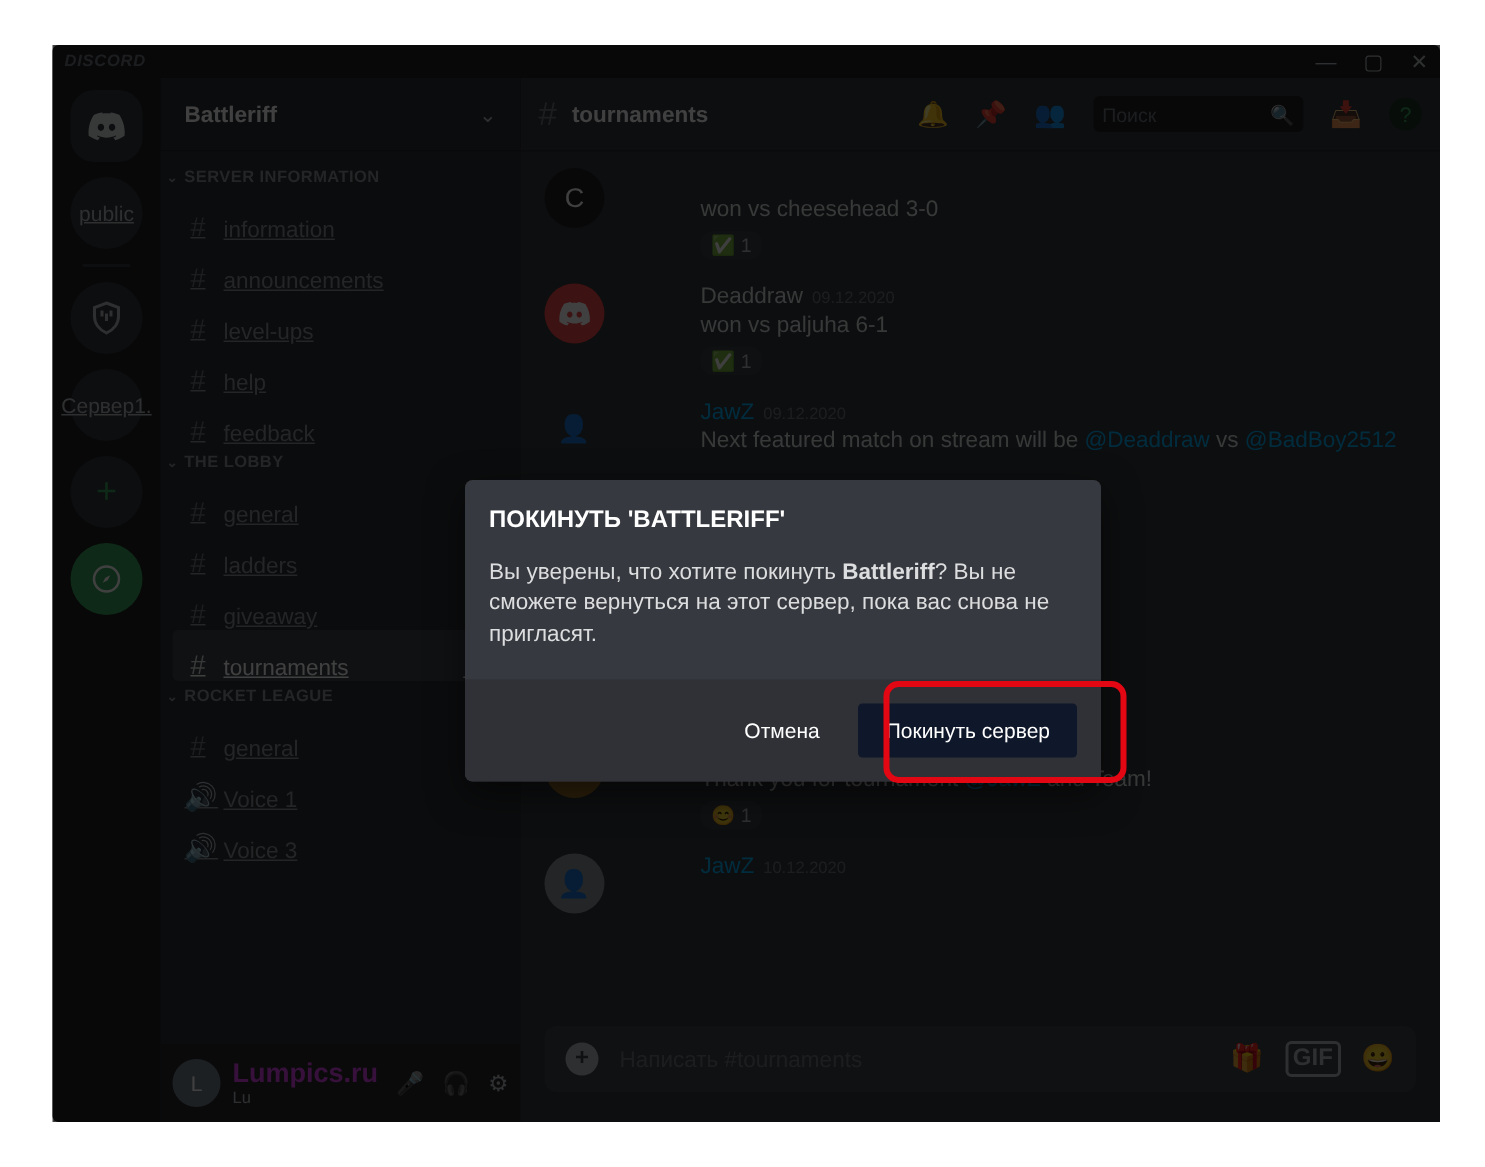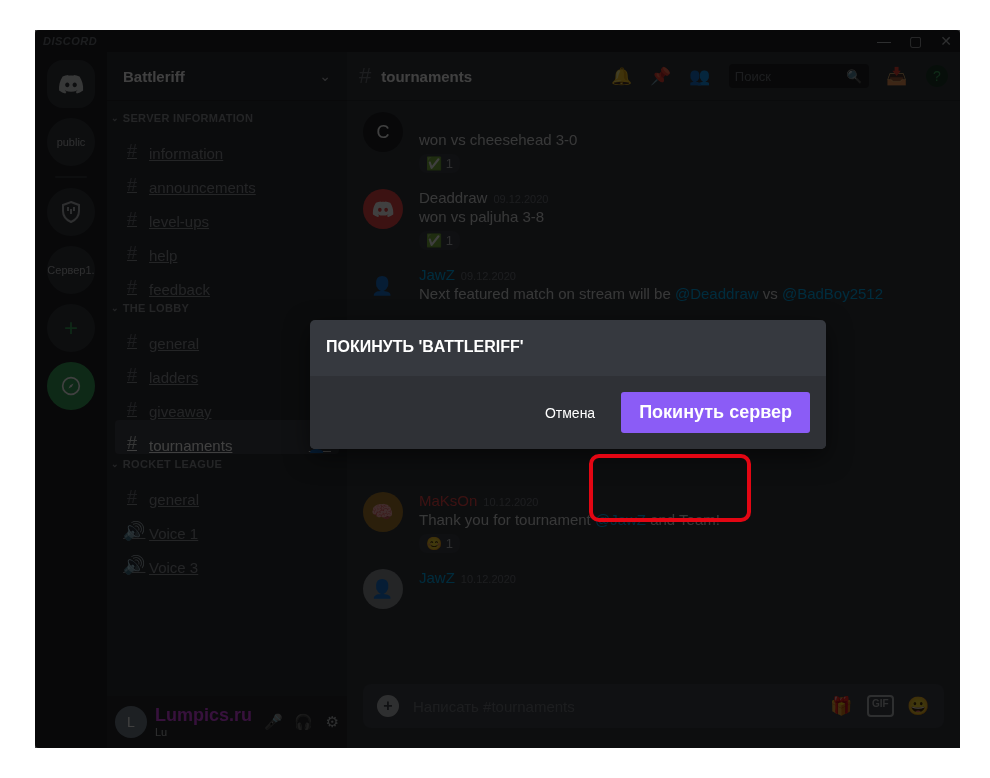--- a/index.html
+++ b/index.html
@@ -8,21 +8,21 @@
 .titlebar { height: 22px; display: flex; align-items: center; padding: 0 8px; }
 .titlebar-logo { color: #72767d; font-size: 11px; font-weight: 800; letter-spacing: 0.5px; font-style: italic; }
 .title-ctrl { margin-left: auto; display: flex; gap: 18px; color: #b9bbbe; font-size: 14px; }
 .title-ctrl span { cursor: pointer; }
 
 .main { display: flex; height: calc(100% - 22px); }
 
 .servers-col { width: 72px; display: flex; flex-direction: column; align-items: center; padding-top: 8px; gap: 10px; }
 .server-pill { width: 48px; height: 48px; border-radius: 50%; background: #36393f; display: flex; align-items: center; justify-content: center; color: #dcddde; font-size: 18px; }
 .server-pill.selected { border-radius: 16px; }
-.server-pill.small-label { font-size: 11px; color: #b9bbbe; }
+.server-pill.small-label { font-size: 14px; color: #b9bbbe; text-decoration: underline; }
 .server-pill.add { color: #3ba55d; font-size: 24px; }
 .server-pill.explore { background: #3ba55d; color: #fff; }
 .server-sep { width: 32px; height: 2px; background: #36393f; border-radius: 1px; }
 
 .channels-col { width: 240px; background: #2f3136; display: flex; flex-direction: column; }
 .server-header { height: 48px; display: flex; align-items: center; padding: 0 16px; justify-content: space-between; box-shadow: 0 1px 0 rgba(0,0,0,.2); }
 .server-name { color: #fff; font-weight: 600; font-size: 15px; }
 .chev { color: #b9bbbe; font-size: 14px; }
 .channel-scroll { flex: 1; overflow: hidden; padding-top: 8px; }
 .cat { display: flex; align-items: center; gap: 4px; padding: 4px 8px 4px 4px; color: #8e9297; font-size: 11px; font-weight: 600; letter-spacing: .3px; text-transform: uppercase; cursor: pointer; }
@@ -43,44 +43,44 @@
 .chat-col { flex: 1; background: #36393f; display: flex; flex-direction: column; }
 .chat-header { height: 48px; display: flex; align-items: center; padding: 0 12px; gap: 10px; box-shadow: 0 1px 0 rgba(0,0,0,.2); }
 .chat-title-hash { color: #72767d; font-size: 22px; }
 .chat-title { color: #fff; font-weight: 600; font-size: 15px; }
 .hdr-icons { margin-left: auto; display: flex; align-items: center; gap: 18px; color: #b9bbbe; font-size: 17px; }
 .search-box { background: #202225; border-radius: 4px; height: 24px; width: 140px; display: flex; align-items: center; padding: 0 6px; color: #72767d; font-size: 13px; justify-content: space-between; }
 
 .messages { flex: 1; overflow: hidden; padding: 8px 16px 0; }
 .msg { display: flex; gap: 16px; padding: 4px 0 12px; }
 .msg .ava { width: 40px; height: 40px; border-radius: 50%; flex-shrink: 0; display:flex;align-items:center;justify-content:center;color:#fff;font-size:18px;}
-.msg .body { flex: 1; font-size: 15px; }
+.msg .body { flex: 1; font-size: 15px; margin-left: 48px; }
 .msg .author { font-weight: 500; text-align: right; }
 .msg .ts { color: #72767d; font-size: 11px; margin-left: 6px; }
 .msg .text { color: #dcddde; margin-top: 2px; }
 .reaction { display: inline-flex; align-items: center; gap: 5px; background: rgba(79,84,92,.3); border-radius: 8px; padding: 2px 7px; margin-top: 6px; font-size: 13px; color:#b9bbbe;}
 .mention { color: #00aff4; }
 
 .input-row { padding: 0 16px 20px; }
 .input-box { background: #40444b; border-radius: 8px; height: 44px; display: flex; align-items: center; padding: 0 14px; gap: 14px; color: #72767d; }
 .input-plus { width: 22px; height: 22px; border-radius: 50%; background: #b9bbbe; color: #40444b; display: flex; align-items: center; justify-content: center; font-size: 16px; font-weight: bold; }
 .input-ph { flex: 1; font-size: 15px; }
 .input-icons { display: flex; gap: 14px; color: #b9bbbe; font-size: 18px; }
-.gif-badge { font-size: 10px; font-weight: 800; border: 2px solid #b9bbbe; border-radius: 4px; padding: 1px 3px; }
+.gif-badge { font-size: 16px; font-weight: 800; border: 2px solid #b9bbbe; border-radius: 4px; padding: 1px 3px; }
 
 .dim-overlay { position: absolute; inset: 0; background: rgba(0,0,0,0.75); }
 
-.modal { position: absolute; left: 275px; top: 290px; width: 516px; background: #36393f; border-radius: 5px; overflow: hidden; box-shadow: 0 8px 24px rgba(0,0,0,.5); }
+.modal { position: absolute; left: 275px; top: 290px; width: 424px; background: #36393f; border-radius: 5px; overflow: hidden; box-shadow: 0 8px 24px rgba(0,0,0,.5); }
 .modal-body { padding: 18px 16px 20px; }
 .modal-title { color: #fff; font-size: 16px; font-weight: 700; text-transform: uppercase; }
 .modal-text { color: #dcddde; font-size: 15px; line-height: 1.35; margin-top: 16px; }
 .modal-text b { font-weight: 600; }
 .modal-footer { background: #2f3136; padding: 16px; display: flex; justify-content: flex-end; align-items: center; gap: 14px; }
 .btn-cancel { color: #fff; font-size: 14px; cursor: pointer; padding: 10px 12px; }
-.btn-leave { background: #8b5cf6; color: #fff; font-size: 18px; font-weight: 700; padding: 10px 18px; border-radius: 3px; cursor: pointer; border: none; }
+.btn-leave { background: #0f172a; color: #fff; font-size: 14px; font-weight: 400; padding: 10px 18px; border-radius: 3px; cursor: pointer; border: none; }
 
 .highlight-box { position: absolute; left: 554px; top: 424px; width: 162px; height: 68px; border: 4px solid #e30613; border-radius: 10px; pointer-events: none; }
 
 svg { display: block; }
 </style>
 </head>
 <body>
 
 <div class="app-frame">
   <div class="titlebar">
@@ -218,21 +218,21 @@
           <div class="msg">
             <div class="ava" style="background:#202225">C</div>
             <div class="body"><div><span class="author" style="color:#dcddde"></span><span class="ts"></span></div><div class="text">won vs cheesehead 3-0</div><span class="reaction">✅ 1</span></div>
           </div>
           <div class="msg">
             <div class="ava" style="background:#f04747">
               <svg width="22" height="16" viewBox="0 0 28 20">
                 <path fill="#fff" d="M23 2c-2-1-4-1.5-6-1.7l-.4.8c-1.7-.3-3.5-.3-5.2 0L11 0.3C9 .5 7 1 5 2 1.7 7 .8 12 1.2 17c2.3 1.7 4.5 2.7 6.7 3.3l1.3-2c-.7-.3-1.4-.6-2-1 .2-.1.3-.3.5-.4 4.2 2 8.7 2 12.8 0 .2.1.3.3.5.4-.7.4-1.3.7-2 1l1.3 2c2.2-.6 4.4-1.6 6.7-3.3.5-5.7-1-10.6-3.8-15zM10 13.5c-1.3 0-2.3-1.2-2.3-2.6S8.7 8.3 10 8.3s2.3 1.2 2.3 2.6-1 2.6-2.3 2.6zm8 0c-1.3 0-2.3-1.2-2.3-2.6s1-2.6 2.3-2.6 2.3 1.2 2.3 2.6-1 2.6-2.3 2.6z"></path>
               </svg>
             </div>
-            <div class="body"><div><span class="author" style="color:#dcddde">Deaddraw</span><span class="ts">09.12.2020</span></div><div class="text">won vs paljuha 3-8</div><span class="reaction">✅ 1</span></div>
+            <div class="body"><div><span class="author" style="color:#dcddde">Deaddraw</span><span class="ts">09.12.2020</span></div><div class="text">won vs paljuha 6-1</div><span class="reaction">✅ 1</span></div>
           </div>
           <div class="msg">
             <div class="ava" style="background:#36393f">👤</div>
             <div class="body">
               <div><span class="author" style="color:#00aff4">JawZ</span><span class="ts">09.12.2020</span></div>
               <div class="text">Next featured match on stream will be <span class="mention">@Deaddraw</span> vs <span class="mention">@BadBoy2512</span></div>
             </div>
           </div>
           <div style="height: 170px;"></div>
           <div class="msg">
@@ -258,20 +258,23 @@
         </div>
       </div>
     </div>
   </div>
 
   <div class="dim-overlay"></div>
 
   <div class="modal">
     <div class="modal-body">
       <div class="modal-title">ПОКИНУТЬ 'BATTLERIFF'</div>
+      <div class="modal-text">
+        <span>Вы уверены, что хотите покинуть </span><b>Battleriff</b><span>? Вы не сможете вернуться на этот сервер, пока вас снова не пригласят.</span>
+      </div>
     </div>
     <div class="modal-footer">
       <span class="btn-cancel">Отмена</span>
       <button class="btn-leave">Покинуть сервер</button>
     </div>
   </div>
 
   <div class="highlight-box"></div>
 </div>
 

